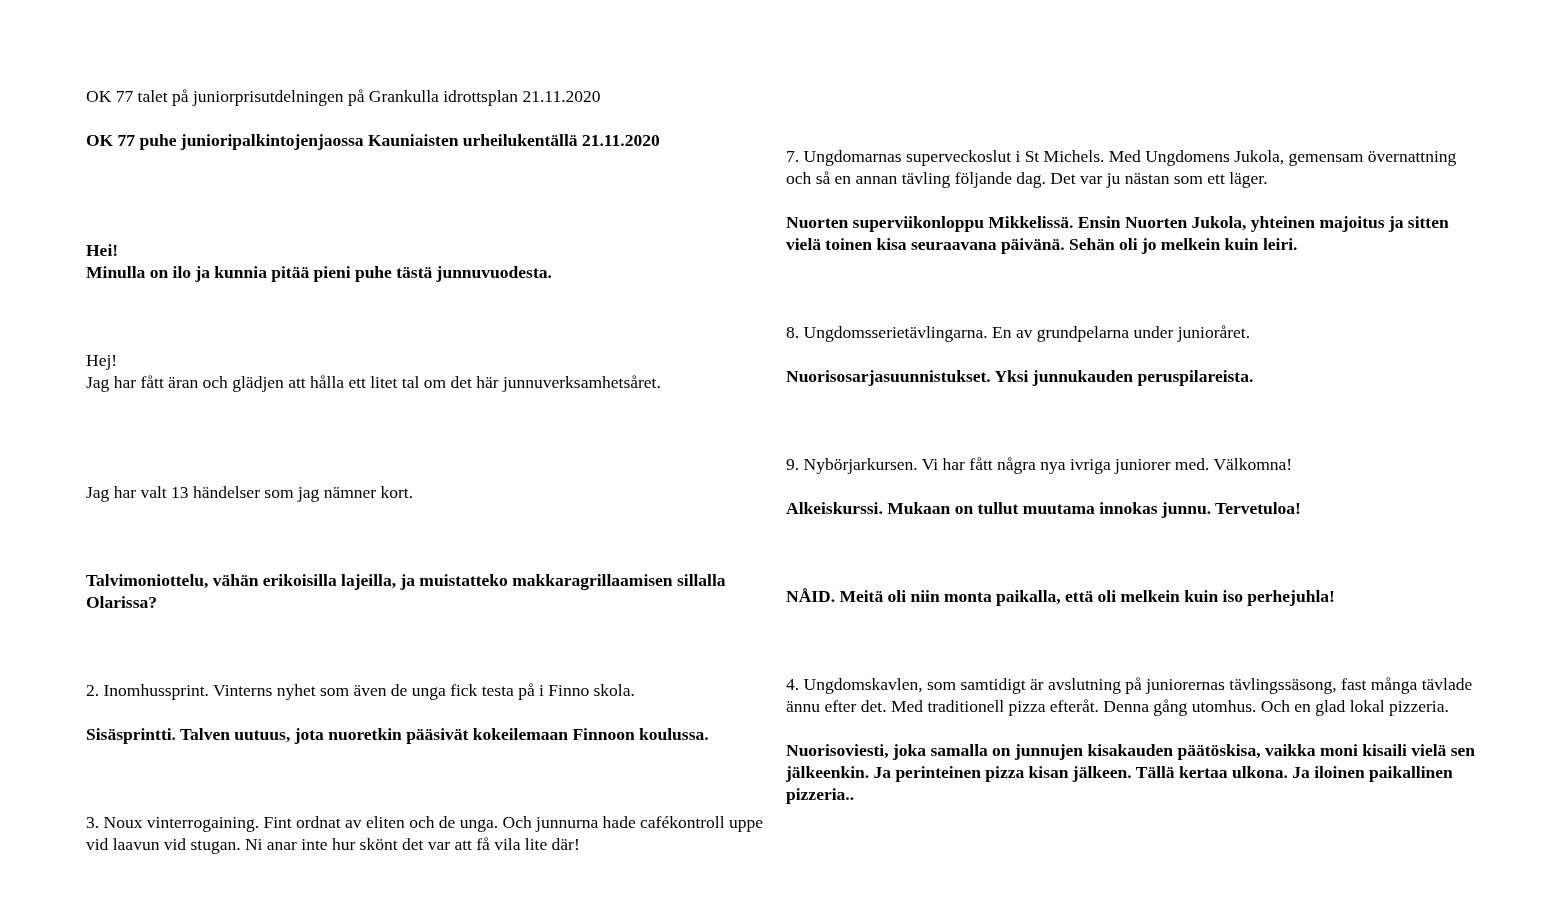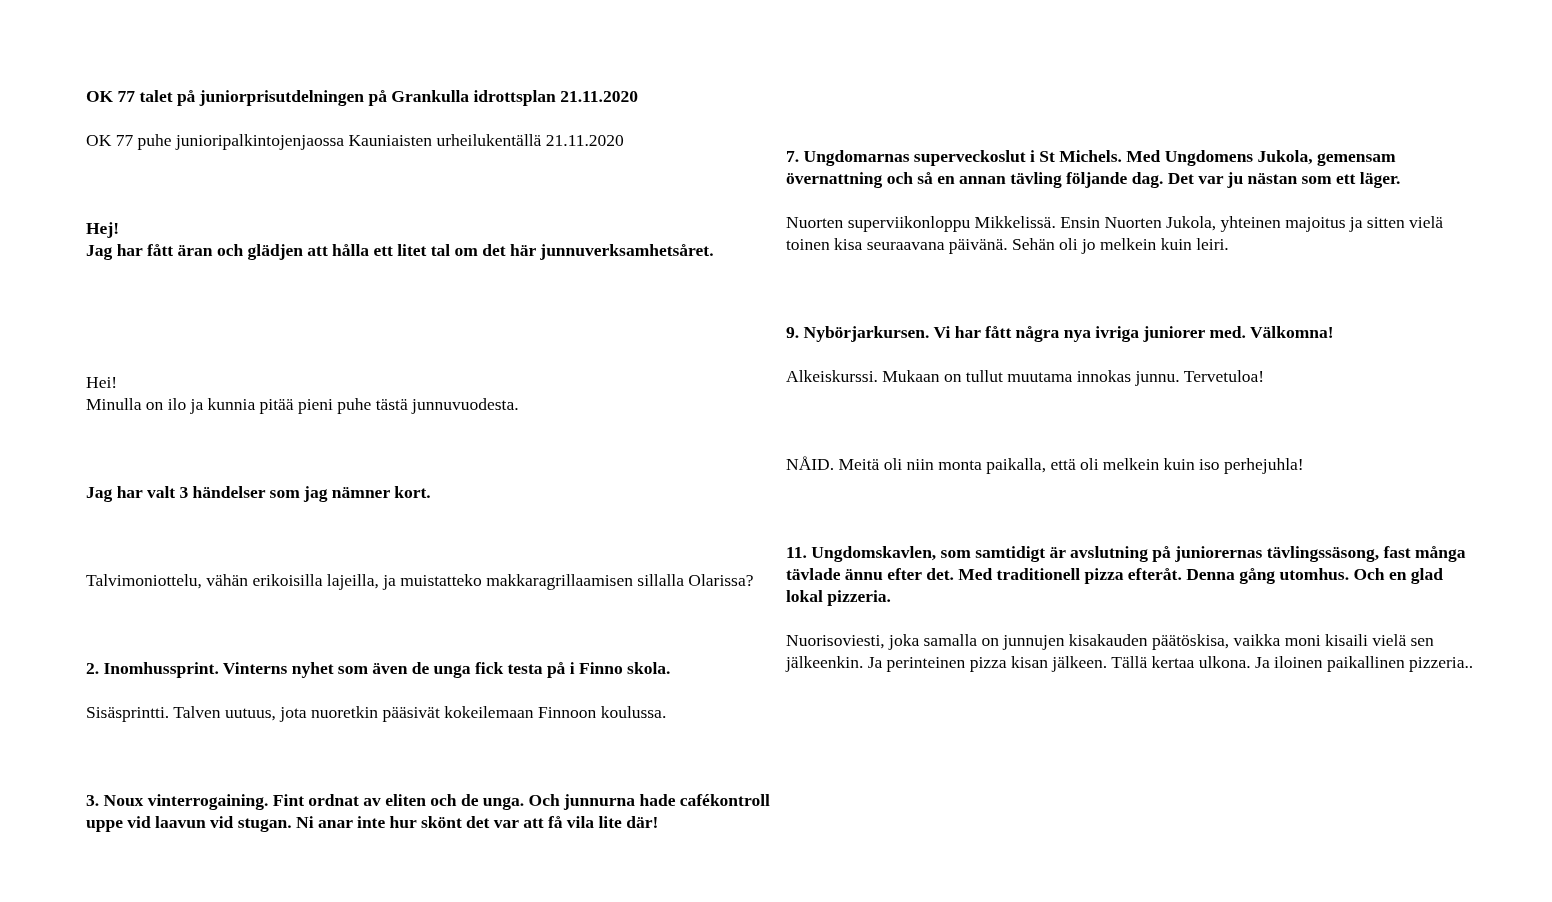--- a/index.html
+++ b/index.html
@@ -25,49 +25,49 @@
   .col {
     flex: 0 0 auto;
   }
   .col-left  { width: 690px; margin-right: 10px; }
   .col-right { width: 696px; margin-top: 60px; }
   .para {
     margin: 0 0 22px 0;
     white-space: pre-line;
   }
   .para:last-child { margin-bottom: 0; }
-  .sv { font-weight: bold; }
-  .fi { font-weight: normal; }
+  .sv { font-weight: normal; }
+  .fi { font-weight: bold; }
 </style>
 </head>
 <body>
 
 <div class="doc">
 
   <div class="col col-left">
 
     <div class="para">
       <div class="sv">OK 77 talet på juniorprisutdelningen på Grankulla idrottsplan 21.11.2020</div>
       <div class="fi">OK 77 puhe junioripalkintojenjaossa Kauniaisten urheilukentällä 21.11.2020</div>
     </div>
 
     <div class="para">
+      <div class="sv"></div>
+      <div class="fi">Hei!
+Minulla on ilo ja kunnia pitää pieni puhe tästä junnuvuodesta.</div>
+    </div>
+
+    <div class="para">
       <div class="sv">Hej!
 Jag har fått äran och glädjen att hålla ett litet tal om det här junnuverksamhetsåret.</div>
       <div class="fi"></div>
     </div>
 
     <div class="para">
-      <div class="sv"></div>
-      <div class="fi">Hei!
-Minulla on ilo ja kunnia pitää pieni puhe tästä junnuvuodesta.</div>
-    </div>
-
-    <div class="para">
-      <div class="sv">Jag har valt 3 händelser som jag nämner kort.</div>
+      <div class="sv">Jag har valt 13 händelser som jag nämner kort.</div>
     </div>
 
     <div class="para">
       <div class="fi">Talvimoniottelu, vähän erikoisilla lajeilla, ja muistatteko makkaragrillaamisen sillalla Olarissa?</div>
     </div>
 
     <div class="para">
       <div class="sv">2. Inomhussprint. Vinterns nyhet som även de unga fick testa på i Finno skola.</div>
       <div class="fi">Sisäsprintti. Talven uutuus, jota nuoretkin pääsivät kokeilemaan Finnoon koulussa.</div>
     </div>
@@ -79,32 +79,36 @@
 
   </div>
 
   <div class="col col-right">
 
     <div class="para">
       <div class="sv">7. Ungdomarnas superveckoslut i St Michels. Med Ungdomens Jukola, gemensam övernattning och så en annan tävling följande dag. Det var ju nästan som ett läger.</div>
       <div class="fi">Nuorten superviikonloppu Mikkelissä. Ensin Nuorten Jukola, yhteinen majoitus ja sitten vielä toinen kisa seuraavana päivänä. Sehän oli jo melkein kuin leiri.</div>
     </div>
 
+    <div class="para">
+      <div class="sv">8. Ungdomsserietävlingarna. En av grundpelarna under junioråret.</div>
+      <div class="fi">Nuorisosarjasuunnistukset. Yksi junnukauden peruspilareista.</div>
+    </div>
 
     <div class="para">
       <div class="sv">9. Nybörjarkursen. Vi har fått några nya ivriga juniorer med. Välkomna!</div>
       <div class="fi">Alkeiskurssi. Mukaan on tullut muutama innokas junnu. Tervetuloa!</div>
     </div>
 
     <div class="para">
       <div class="fi">NÅID. Meitä oli niin monta paikalla, että oli melkein kuin iso perhejuhla!</div>
     </div>
 
     <div class="para">
-      <div class="sv">11. Ungdomskavlen, som samtidigt är avslutning på juniorernas tävlingssäsong, fast många tävlade ännu efter det. Med traditionell pizza efteråt. Denna gång utomhus. Och en glad lokal pizzeria.</div>
+      <div class="sv">4. Ungdomskavlen, som samtidigt är avslutning på juniorernas tävlingssäsong, fast många tävlade ännu efter det. Med traditionell pizza efteråt. Denna gång utomhus. Och en glad lokal pizzeria.</div>
       <div class="fi">Nuorisoviesti, joka samalla on junnujen kisakauden päätöskisa, vaikka moni kisaili vielä sen jälkeenkin. Ja perinteinen pizza kisan jälkeen. Tällä kertaa ulkona. Ja iloinen paikallinen pizzeria..</div>
     </div>
 
     <div class="para">
       
       
     </div>
 
   </div>
 

